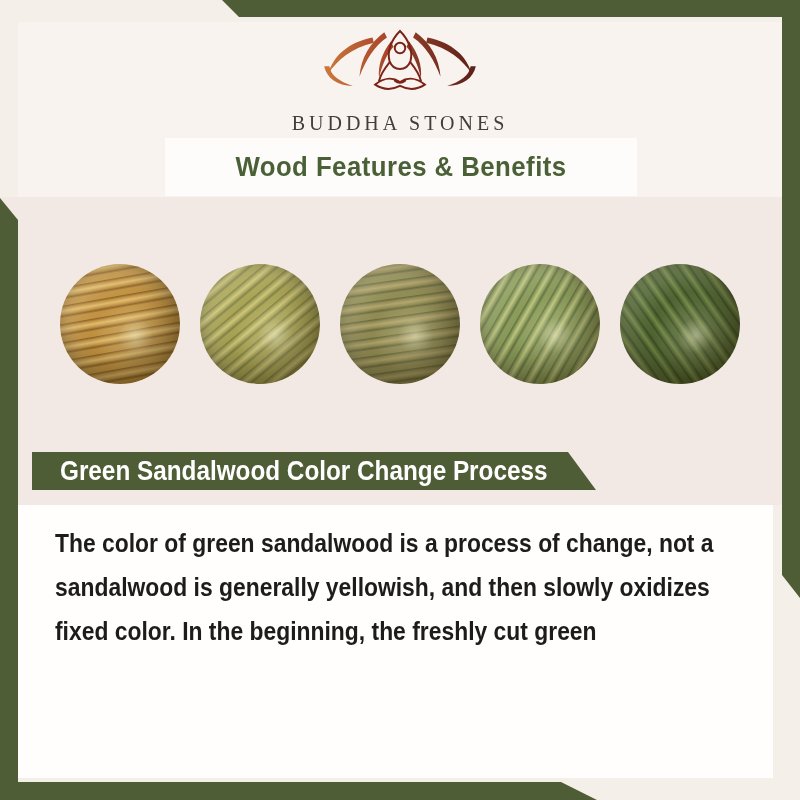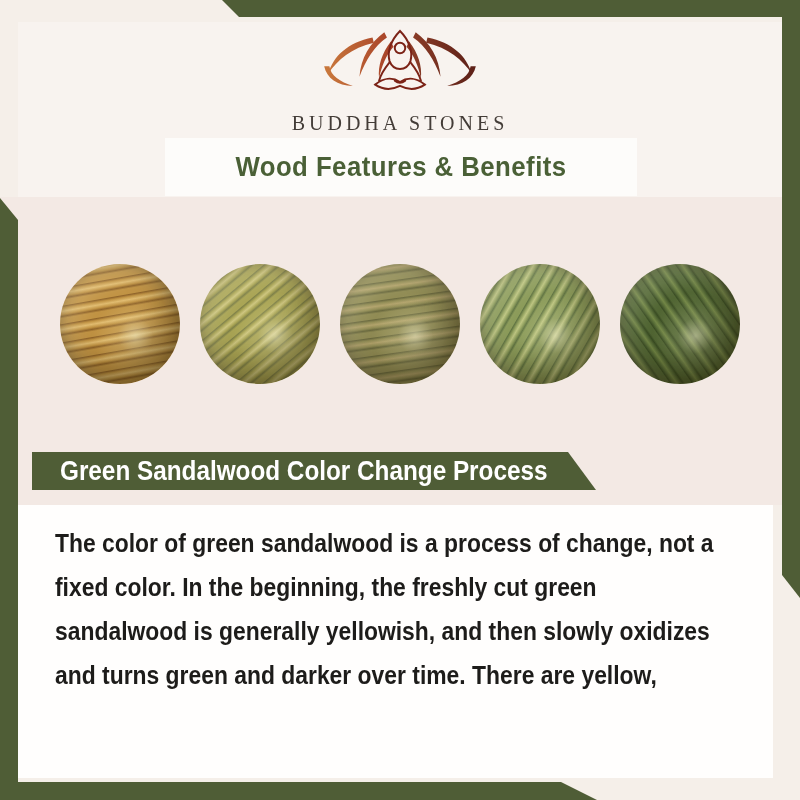--- a/index.html
+++ b/index.html
@@ -137,18 +137,17 @@
   <div class="bead bead3" style="--base: #8f8a52; --light: #b0a169; --dark: #69683c; --angle: 172deg;"></div>
   <div class="bead bead4" style="--base: #8a9a58; --light: #bcc47f; --dark: #5f7340; --angle: 120deg;"></div>
   <div class="bead bead5" style="--base: #4e6330; --light: #6f8442; --dark: #36491f; --angle: 55deg;"></div>
 
   <div class="banner">
     <span class="banner-label">Green Sandalwood Color Change Process</span>
   </div>
 
   <div class="body-text">
     <div class="body-line"><span class="condensed">The color of green sandalwood is a process of change, not a</span></div>
+    <div class="body-line"><span class="condensed">sandalwood is generally yellowish, and then slowly oxidizes</span></div>
     <div class="body-line"><span class="condensed">fixed color. In the beginning, the freshly cut green</span></div>
-    <div class="body-line"><span class="condensed">sandalwood is generally yellowish, and then slowly oxidizes</span></div>
-    <div class="body-line"><span class="condensed">and turns green and darker over time. There are yellow,</span></div>
   </div>
 
 </div>
 
 </body></html>

